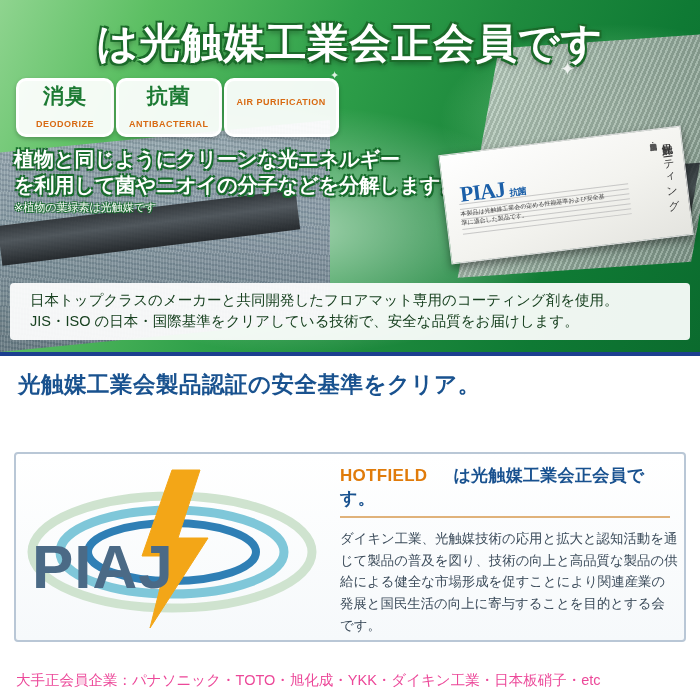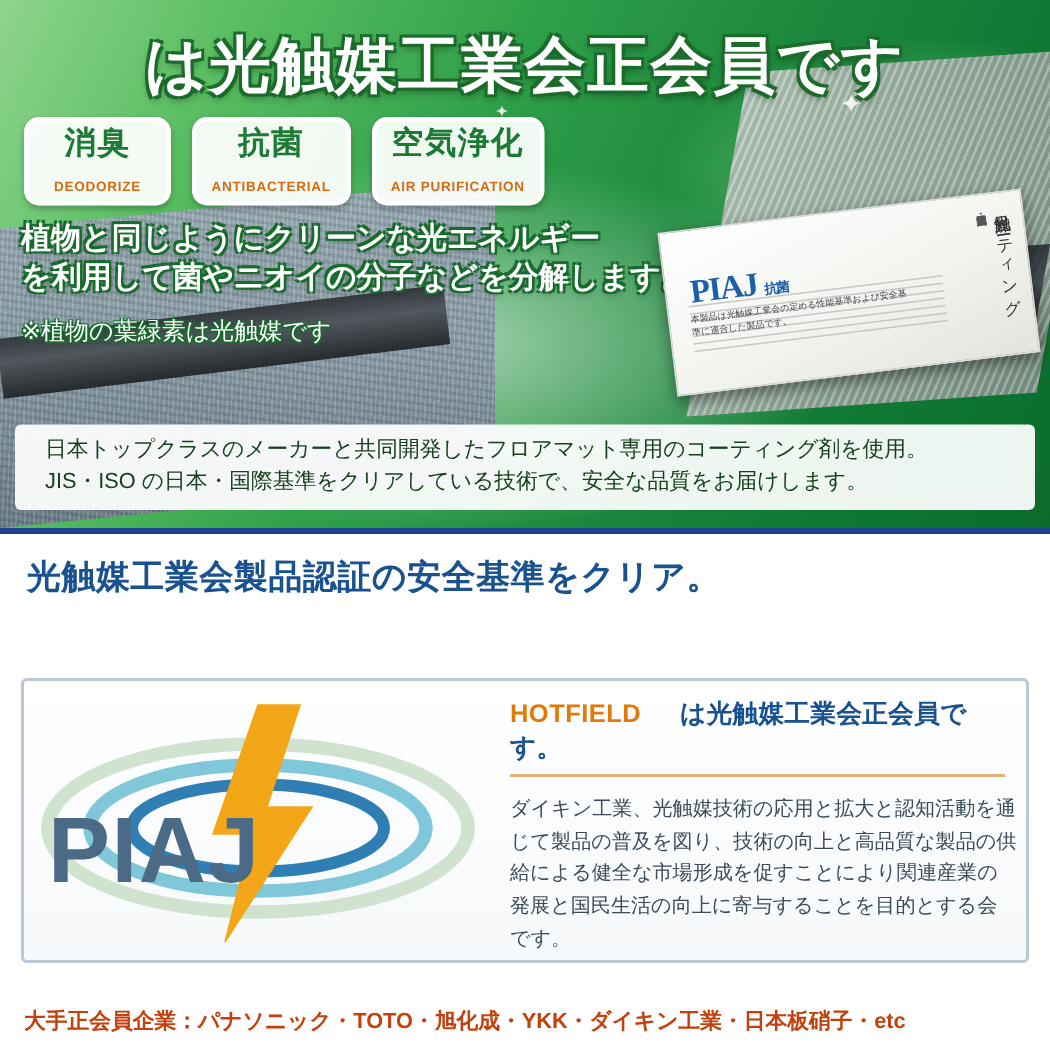--- a/index.html
+++ b/index.html
@@ -56,40 +56,40 @@
   .title{
     display:inline-block;
     font-size:41px;font-weight:bold;letter-spacing:1px;
     color:#ffffff;
     text-shadow:
       -2px -2px 0 #1b6b2a, 2px -2px 0 #1b6b2a, -2px 2px 0 #1b6b2a, 2px 2px 0 #1b6b2a,
       0 3px 6px rgba(0,0,0,.45);
   }
 
   
-  .badges{position:absolute;left:16px;top:78px;display:flex;gap:14px;}
+  .badges{position:absolute;left:16px;top:78px;display:flex;gap:2px;}
   .badge{
     background:rgba(255,255,255,.93);
     border:3px solid #ffffff;
     border-radius:10px;
     padding:4px 10px 5px 10px;
     text-align:center;
     box-shadow:0 2px 4px rgba(0,0,0,.25);
     min-width:72px;
   }
   .badge .jp{font-size:21px;font-weight:bold;color:#1c7a33;line-height:1.05;letter-spacing:1px;}
   .badge .en{font-size:9px;font-weight:bold;color:#d86a12;letter-spacing:.5px;margin-top:12px;}
 
   
   .lead{position:absolute;left:14px;top:146px;width:470px;}
   .lead .l{
     font-size:20px;font-weight:bold;color:#ffffff;line-height:1.32;
     text-shadow:-1.6px -1.6px 0 #176c2c,1.6px -1.6px 0 #176c2c,-1.6px 1.6px 0 #176c2c,1.6px 1.6px 0 #176c2c, 0 2px 4px rgba(0,0,0,.35);
   }
-  .note{position:absolute;left:14px;top:211px;font-size:16px;color:#ffffff;
+  .note{position:absolute;left:14px;top:200px;font-size:11px;color:#ffffff;
     text-shadow:-1px -1px 0 #176c2c,1px -1px 0 #176c2c,-1px 1px 0 #176c2c,1px 1px 0 #176c2c;}
 
   
   .card{
     position:absolute;right:12px;top:140px;width:242px;height:108px;
     background:linear-gradient(160deg,#ffffff 0%,#f3f3ef 55%,#e4e4df 100%);
     transform:rotate(-7deg);
     box-shadow:0 4px 10px rgba(0,0,0,.45);
     border:1px solid #ddd;
     overflow:hidden;
@@ -132,21 +132,21 @@
     background:linear-gradient(180deg,#ffffff 0%, #f6f9fb 100%);
     box-sizing:border-box;overflow:hidden;
   }
   .piaj{position:absolute;left:6px;top:6px;width:310px;height:176px;}
   .piaj svg{display:block;}
   .p-right{position:absolute;left:324px;top:10px;width:338px;}
   .p-title{font-size:17px;font-weight:bold;color:#e07b0a;letter-spacing:.3px;}
   .p-title .blue{color:#18518f;margin-left:26px;}
   .p-underline{height:2px;background:#e0b27a;margin:6px 0 10px 0;width:330px;}
   .p-body{font-size:13.4px;color:#3b4b5a;line-height:1.62;}
-  .b-foot{position:absolute;left:16px;bottom:10px;font-size:14.5px;color:#c2410c;font-weight:bold;}
+  .b-foot{position:absolute;left:16px;bottom:10px;font-size:14.5px;color:#ec4899;}
 </style>
 </head>
 <body>
 
 <div class="page">
 
   <div class="top">
 
     <div class="carpet"></div>
     <div class="carpet-edge"></div>
@@ -165,21 +165,20 @@
     <div class="badges">
       <div class="badge">
         <div class="jp">消臭</div>
         <div class="en">DEODORIZE</div>
       </div>
       <div class="badge">
         <div class="jp">抗菌</div>
         <div class="en">ANTIBACTERIAL</div>
       </div>
       <div class="badge">
-        <div class="jp">空気浄化</div>
         <div class="en">AIR PURIFICATION</div>
       </div>
     </div>
 
     <div class="lead">
       <div class="l">植物と同じようにクリーンな光エネルギー</div>
       <div class="l">を利用して菌やニオイの分子などを分解します。</div>
     </div>
     <div class="note">※植物の葉緑素は光触媒です</div>
 

